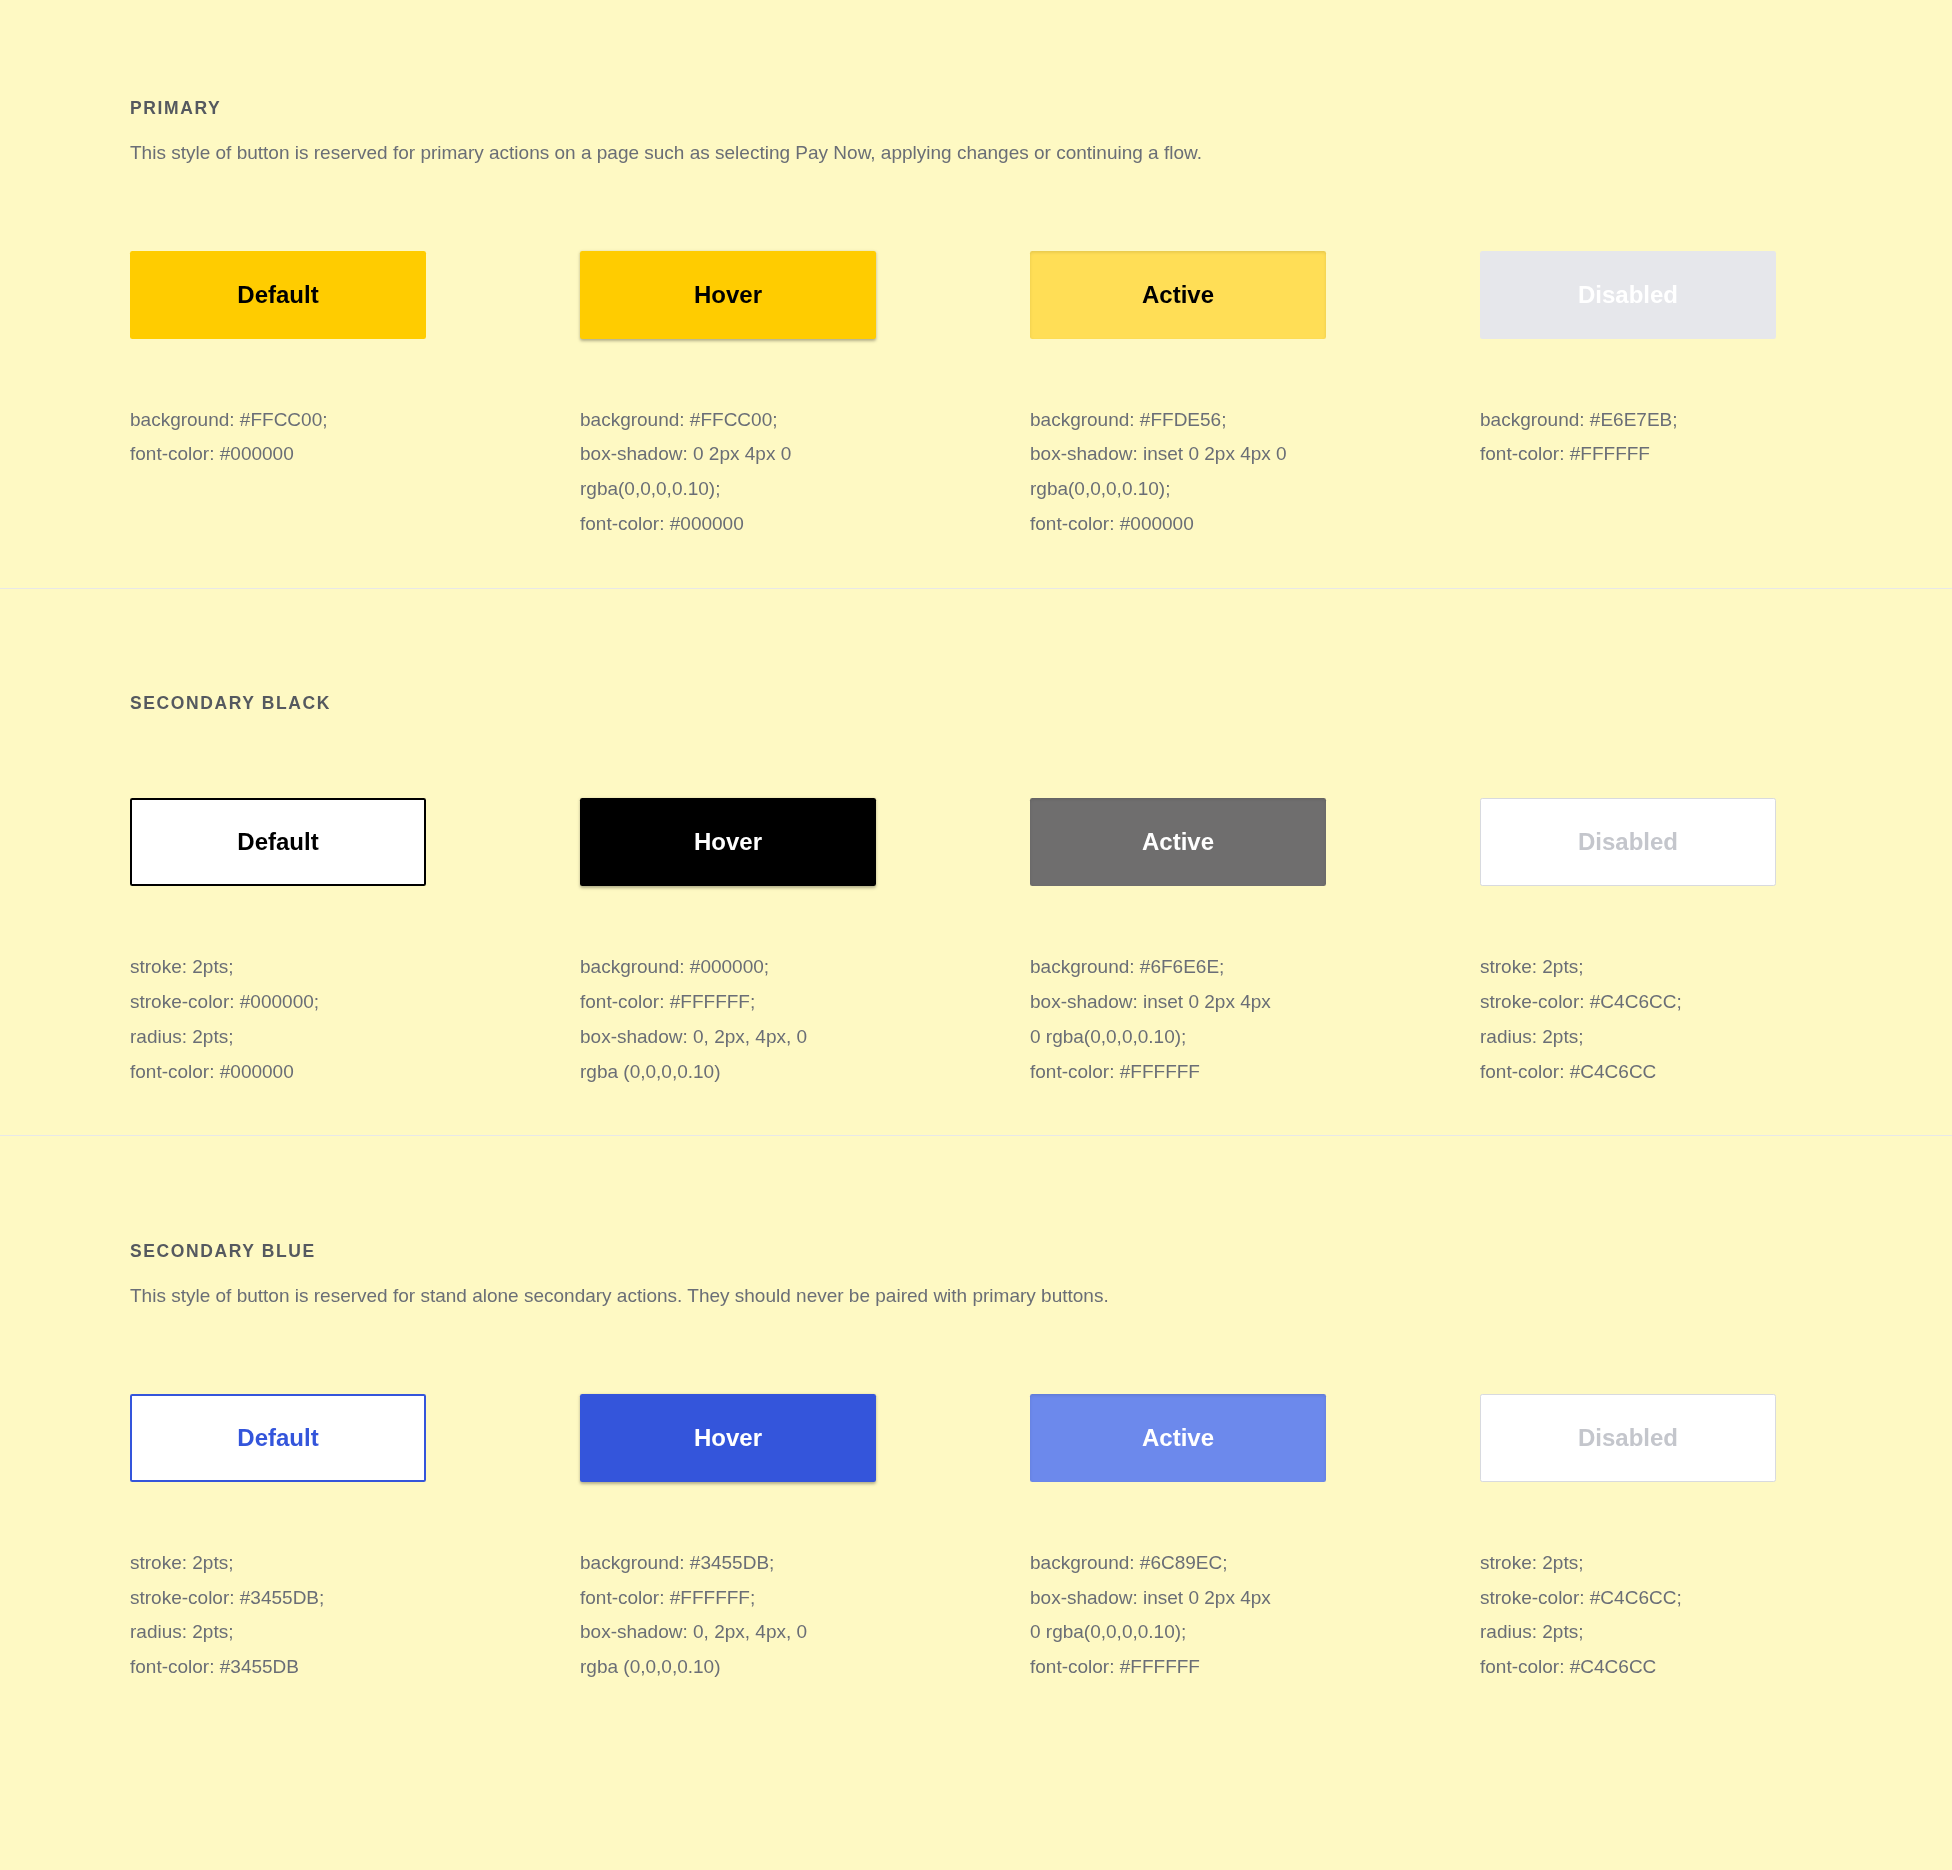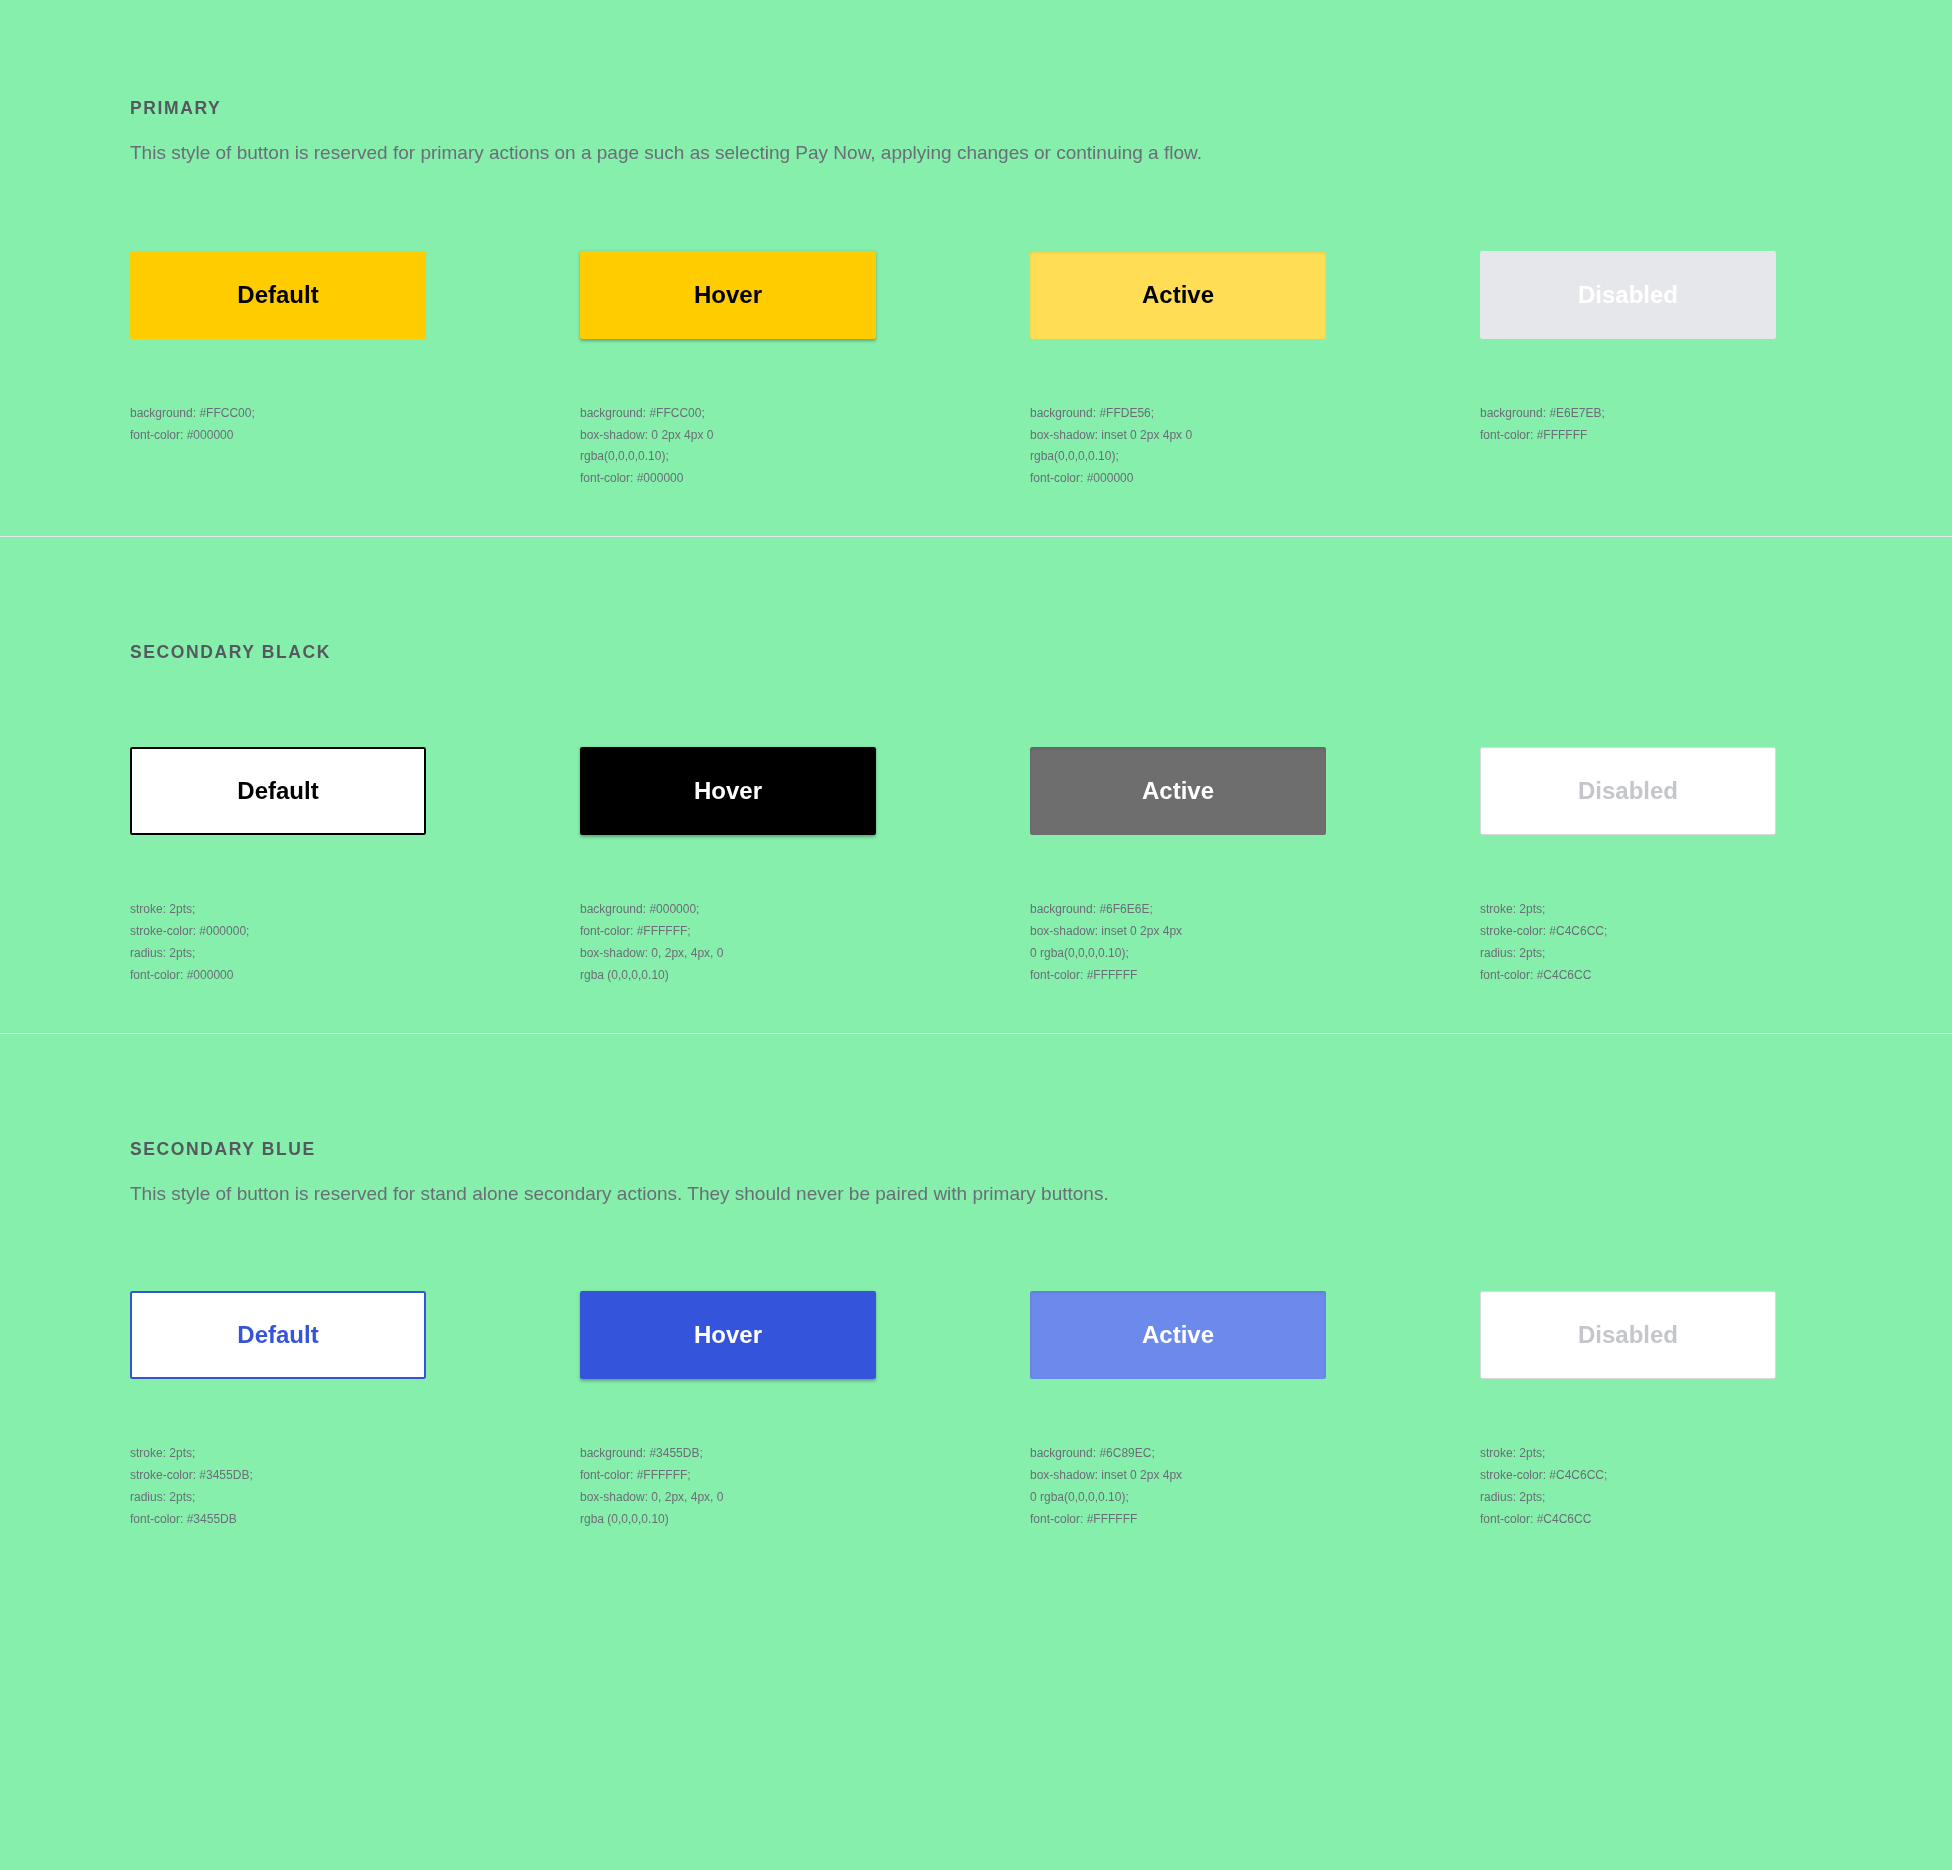--- a/index.html
+++ b/index.html
@@ -9,21 +9,21 @@
     background: #FFFFFF;
     width: 1953px;
   }
   body {
     font-family: "Liberation Sans", sans-serif;
     color: #5A5E६6;
   }
   .page {
     width: 1953px;
     min-height: 1871px;
-    background: #86efac;
+    background: #fef9c3;
     position: relative;
   }
 
   
   .section {
     padding: 0 0 0 0;
     position: relative;
   }
   .section-inner {
     padding-left: 130px;
@@ -139,21 +139,21 @@
   }
 
   
   .spec-row {
     display: flex;
     align-items: flex-start;
   }
   .spec-cell {
     width: 450px;
     flex: 0 0 450px;
-    font-size: 12px;
+    font-size: 19px;
     line-height: 1.83;
     color: #6A6E76;
     white-space: pre-line;
     font-weight: 400;
   }
   .spec-cell:last-child { flex: 0 0 auto; }
 
   .divider {
     height: 0.8px;
     background: #E8E8E8;

